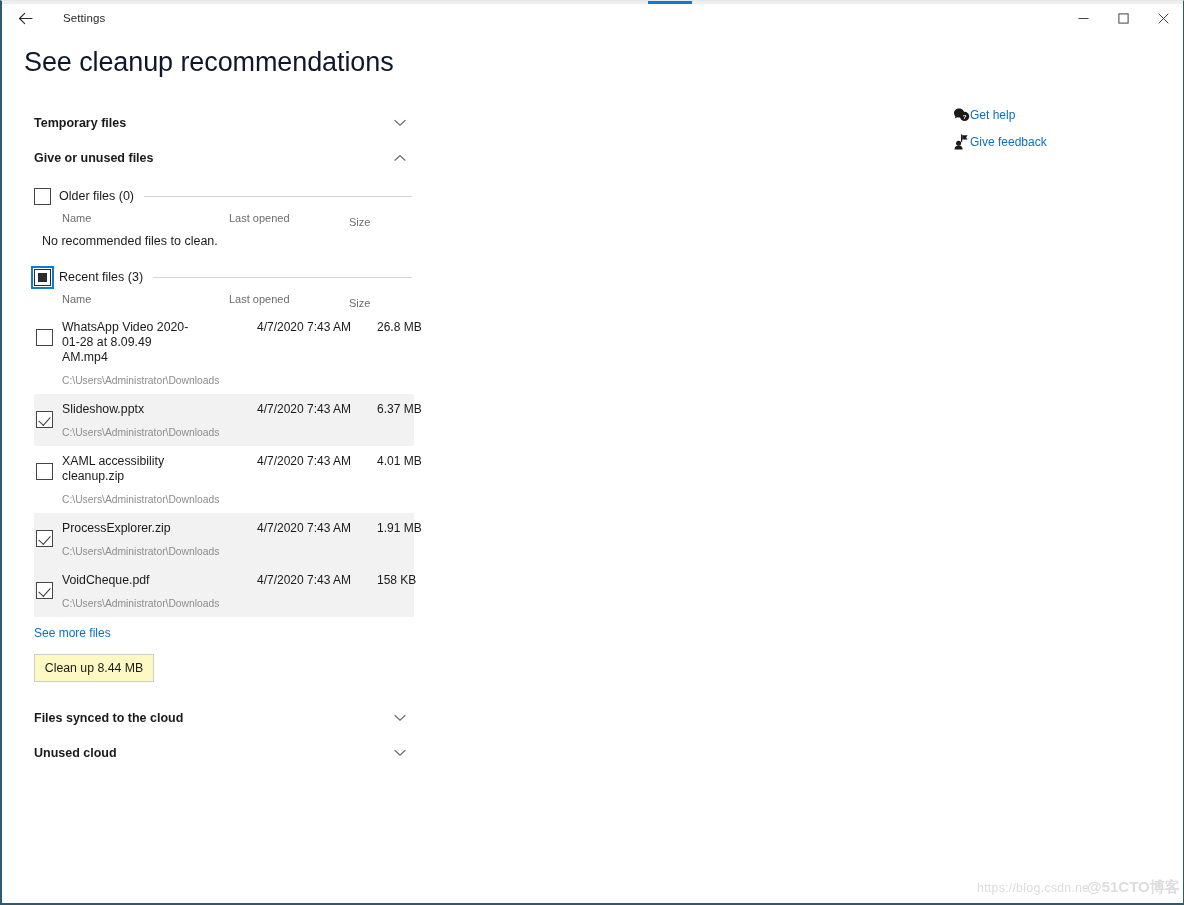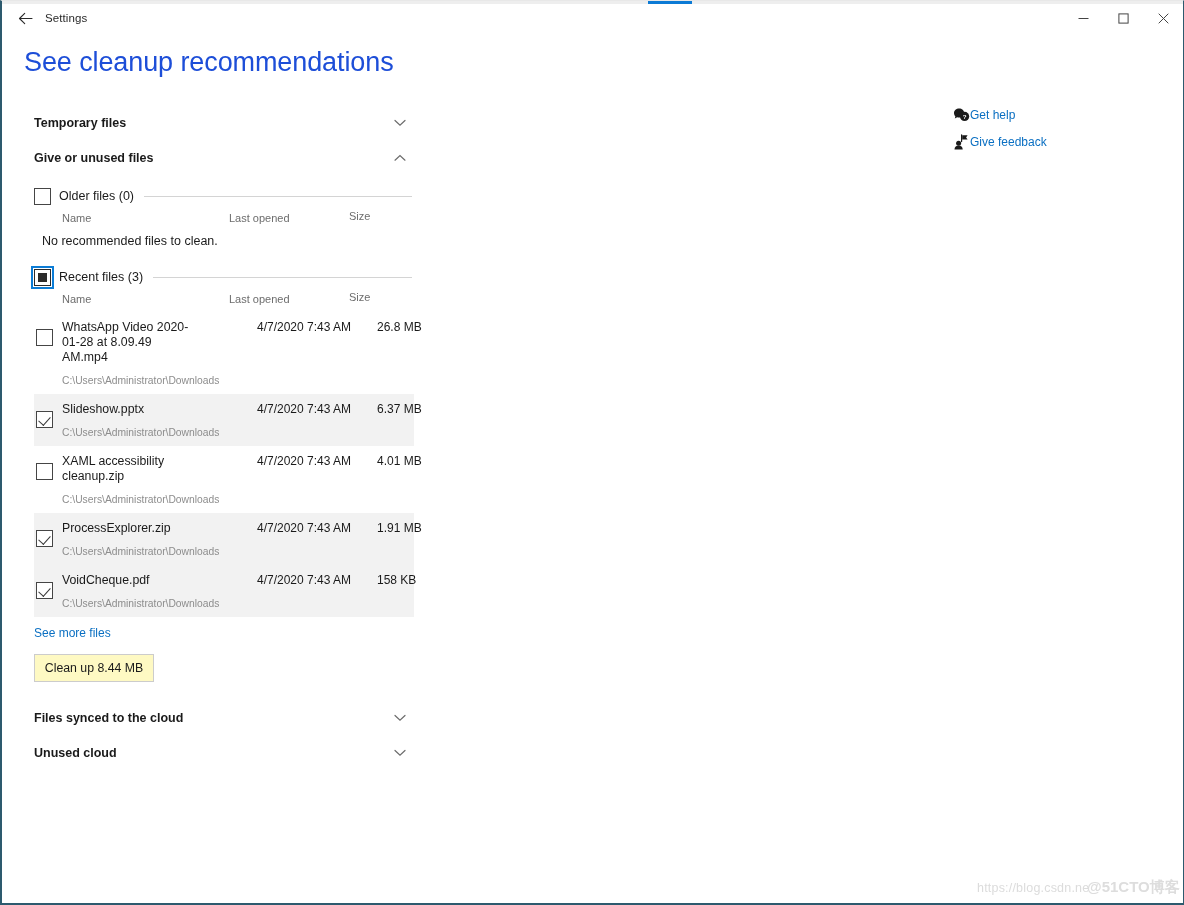--- a/index.html
+++ b/index.html
@@ -52,21 +52,21 @@
   .back-btn {
     width: 34px; height: 26px;
     margin-left: 6px;
     display: flex; align-items: center; justify-content: center;
     color: #2a2a2a;
   }
   .back-btn svg { display: block; }
   .titlebar-title {
     font-size: 11.5px;
     color: #2a2a2a;
-    margin-left: 3px;
+    margin-left: 21px;
     letter-spacing: 0.1px;
   }
   .caption-buttons {
     position: absolute;
     top: 0; right: 0;
     display: flex;
     height: 28px;
   }
   .caption-btn {
     width: 40px; height: 28px;
@@ -75,21 +75,21 @@
   }
   .caption-btn svg { display: block; }
 
   
   .page-title {
     position: absolute;
     top: 46px;
     left: 22px;
     font-size: 27px;
     font-weight: 400;
-    color: #1d4ed8;
+    color: #0f172a;
     letter-spacing: -0.1px;
     white-space: nowrap;
   }
 
   
   .content {
     position: absolute;
     top: 104px;
     left: 32px;
     width: 380px;
@@ -176,21 +176,21 @@
     width: 380px;
     margin-left: 0;
   }
   .col-head span {
     position: absolute;
     font-size: 11px;
     color: #6d6d6d;
   }
   .col-name { left: 28px; top: 3px; }
   .col-opened { left: 195px; top: 3px; }
-  .col-size { left: 315px; top: 1px; }
+  .col-size { left: 315px; top: 7px; }
 
   .empty-note {
     font-size: 12.5px;
     color: #1a1a1a;
     padding: 3px 0 0 8px;
   }
 
   
   .file-list { width: 380px; }
   .file-row {

